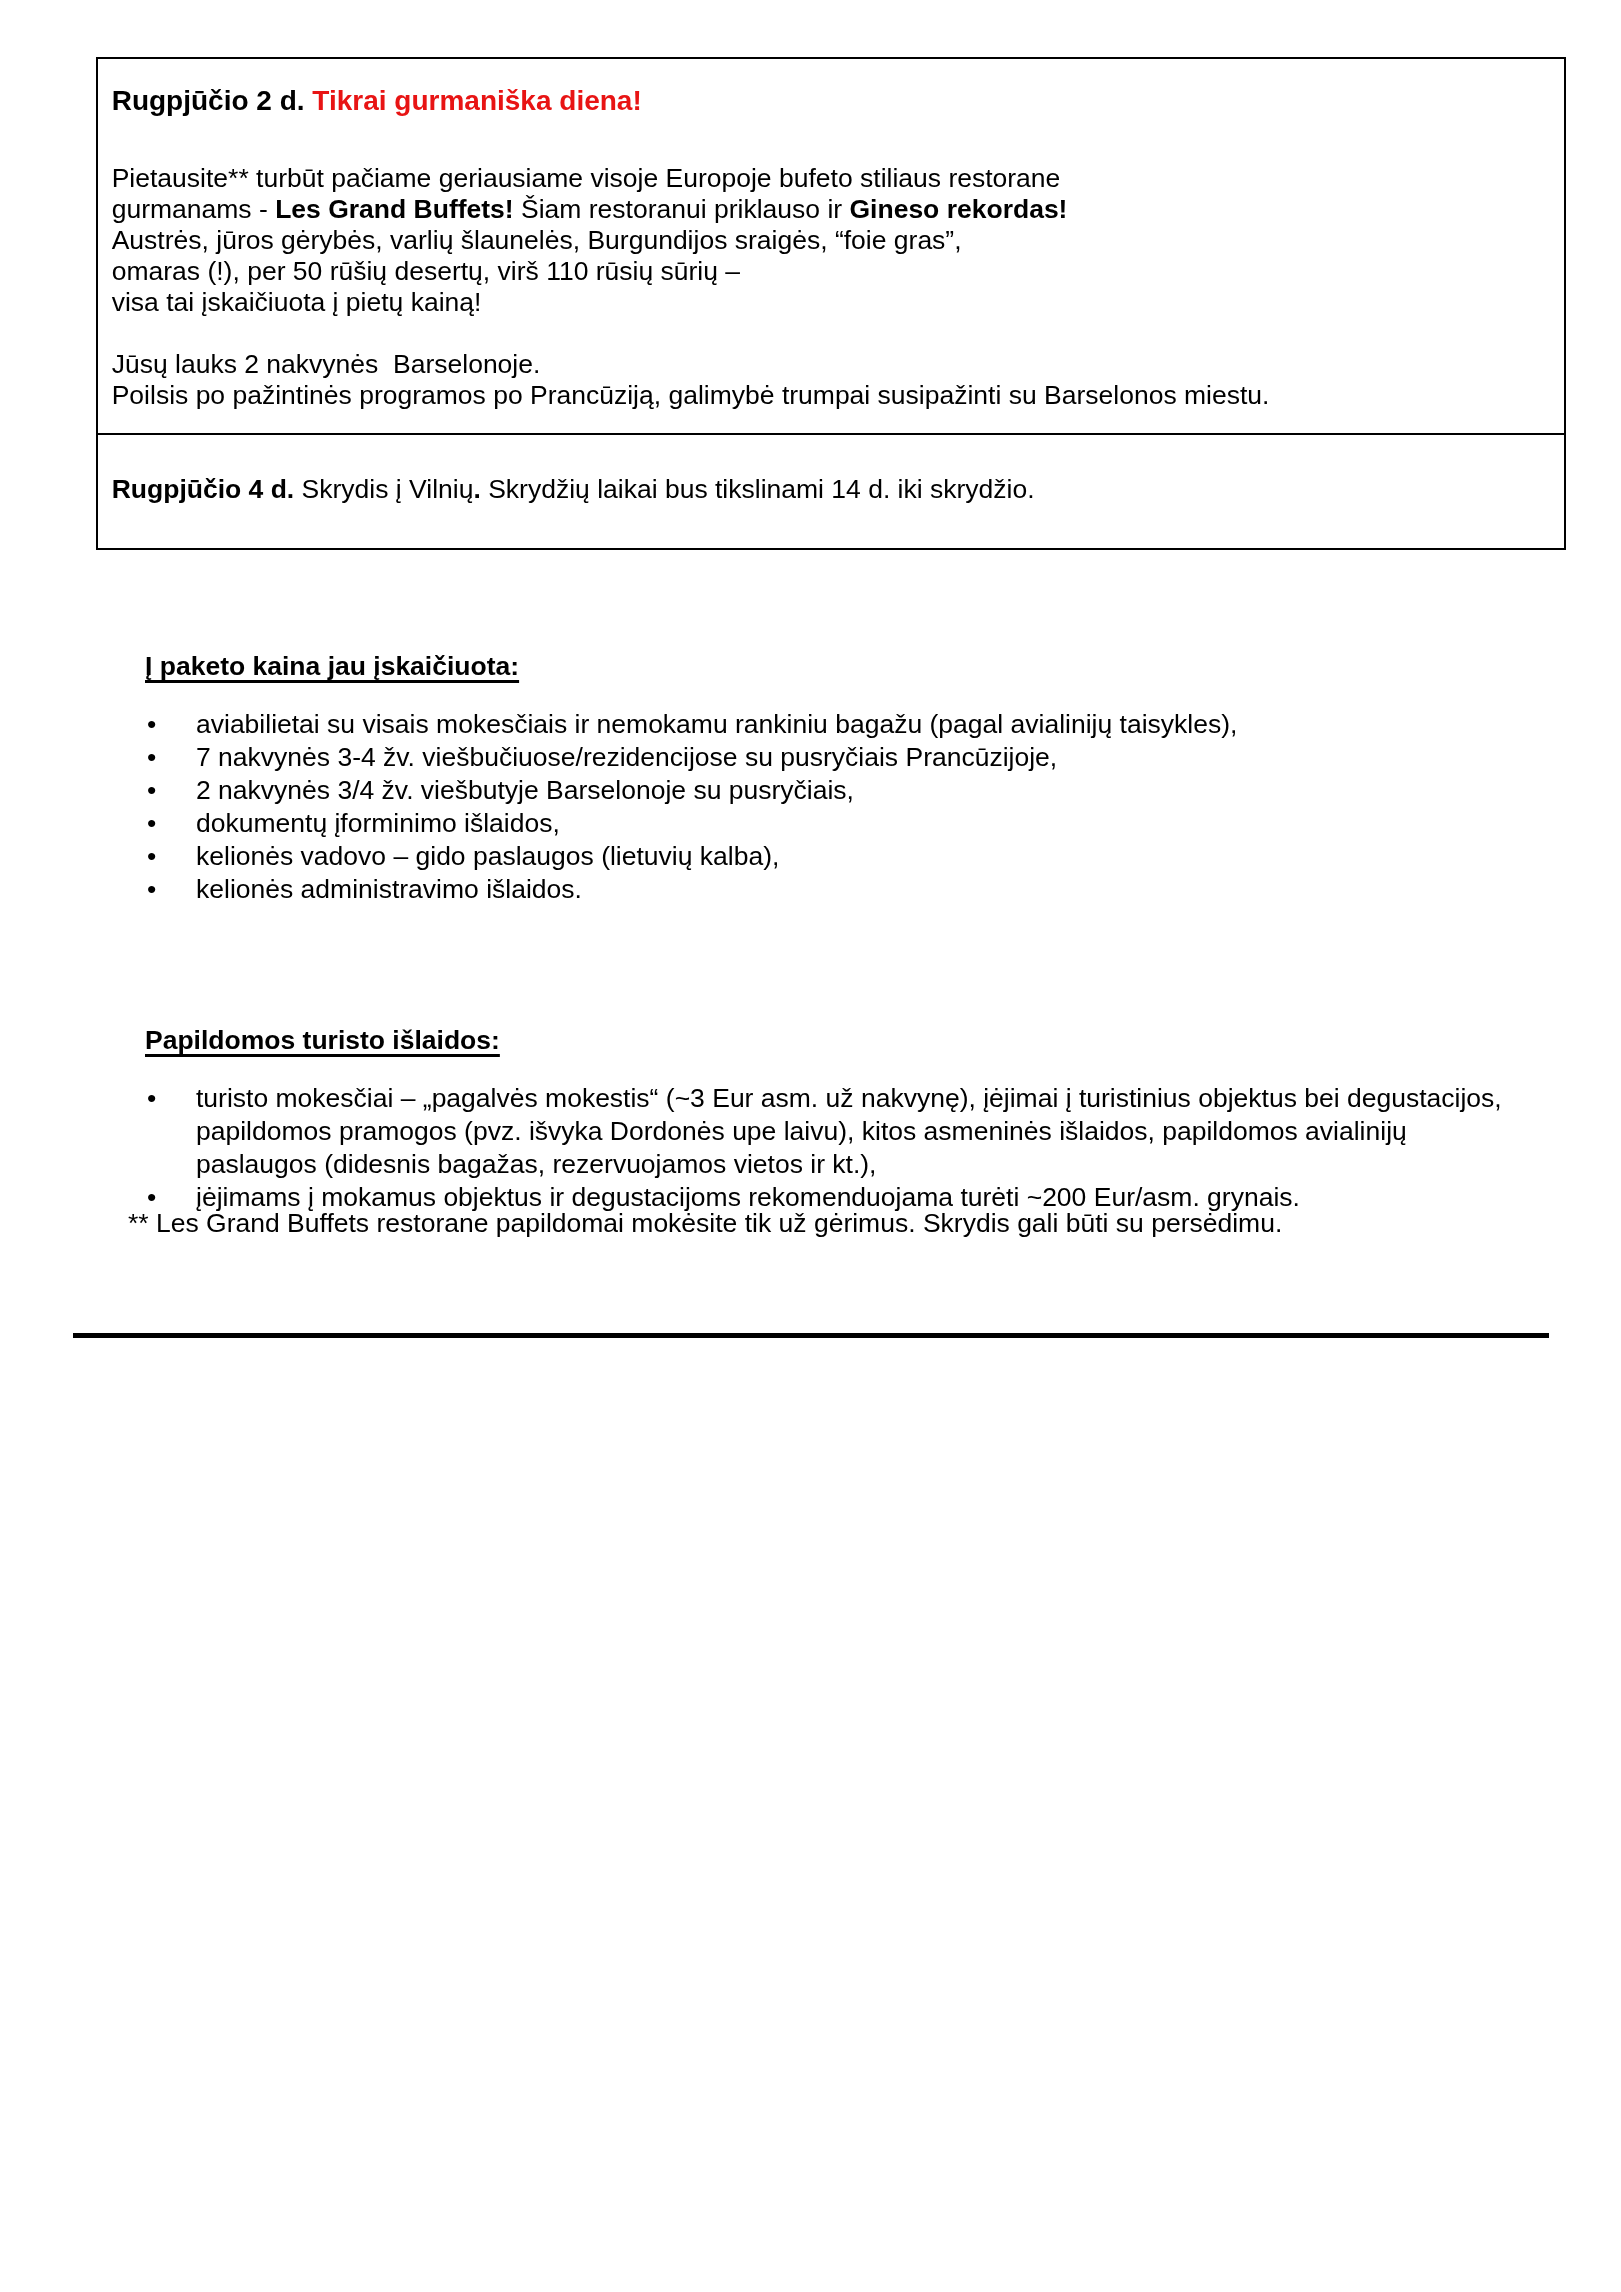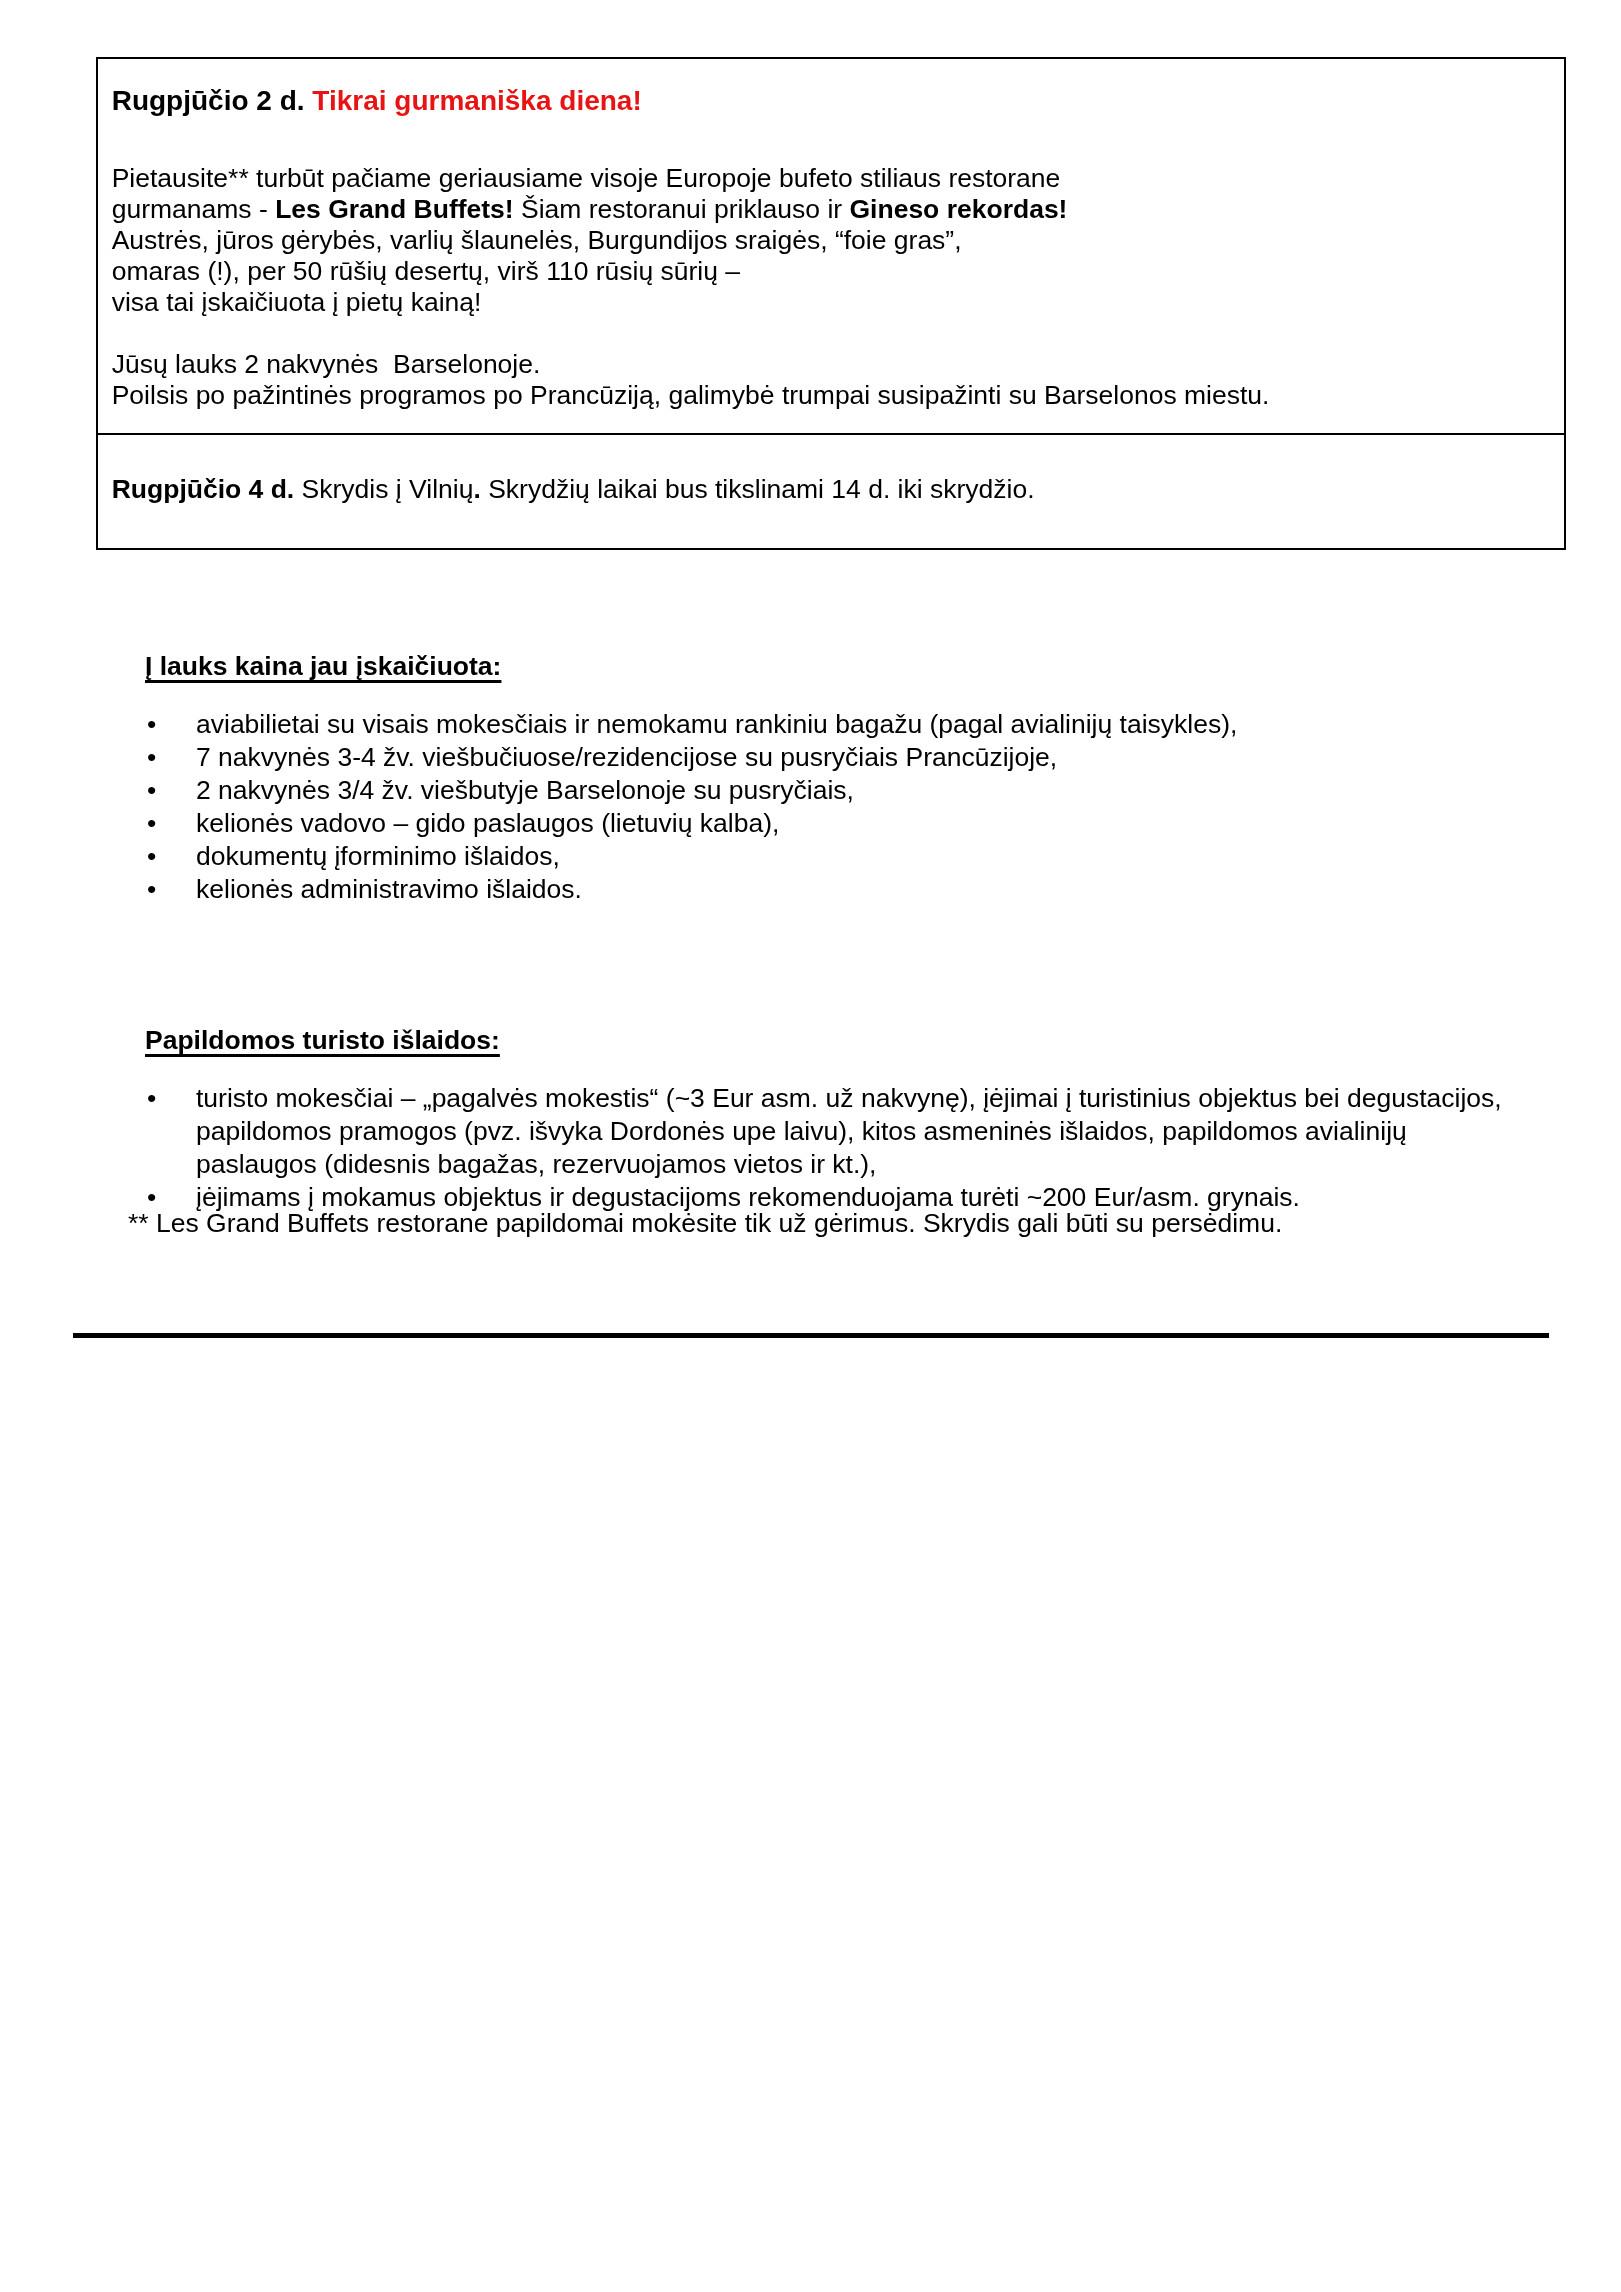--- a/index.html
+++ b/index.html
@@ -95,33 +95,33 @@
       </p>
     </div>
 
     <div class="row-day4">
       <p class="para"><span class="rw b">Rugpjūčio 4 d.</span><span class="rw"> Skrydis į Vilnių</span><span class="rw b">.</span><span class="rw"> Skrydžių laikai bus tikslinami 14 d. iki skrydžio.</span></p>
     </div>
 
   </div>
 
   <div class="section section-included">
-    <h2 class="section-heading">Į lauks kaina jau įskaičiuota:</h2>
+    <h2 class="section-heading">Į paketo kaina jau įskaičiuota:</h2>
     <ul class="bullets">
 
         <li><span class="rw">aviabilietai su visais mokesčiais ir nemokamu rankiniu bagažu (pagal avialinijų taisykles),</span></li>
 
         <li><span class="rw">7 nakvynės 3-4 žv. viešbučiuose/rezidencijose su pusryčiais Prancūzijoje,</span></li>
 
         <li><span class="rw">2 nakvynės 3/4 žv. viešbutyje Barselonoje su pusryčiais,</span></li>
 
 
+        <li><span class="rw">dokumentų įforminimo išlaidos,</span></li>
+
         <li><span class="rw">kelionės vadovo – gido paslaugos (lietuvių kalba),</span></li>
-
-        <li><span class="rw">dokumentų įforminimo išlaidos,</span></li>
 
         <li><span class="rw">kelionės administravimo išlaidos.</span></li>
       </ul>
   </div>
 
   <div class="section section-extras">
     <h2 class="section-heading">Papildomos turisto išlaidos:</h2>
     <ul class="bullets">
 
         <li><span class="rw">turisto mokesčiai – „pagalvės mokestis“ (~3 Eur asm. už nakvynę), įėjimai į turistinius objektus bei degustacijos, papildomos pramogos (pvz. išvyka Dordonės upe laivu), kitos asmeninės išlaidos, papildomos avialinijų paslaugos (didesnis bagažas, rezervuojamos vietos ir kt.),</span></li>

